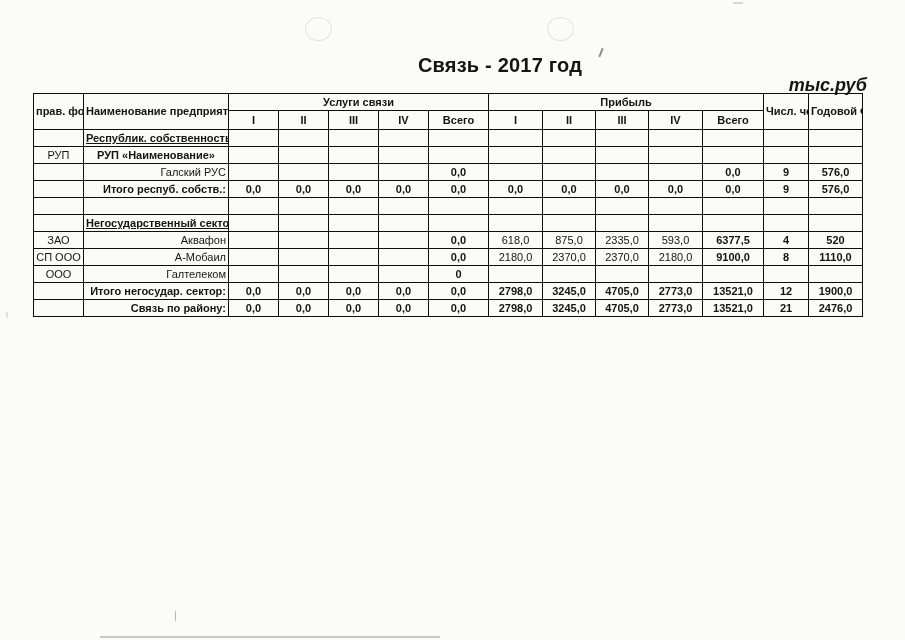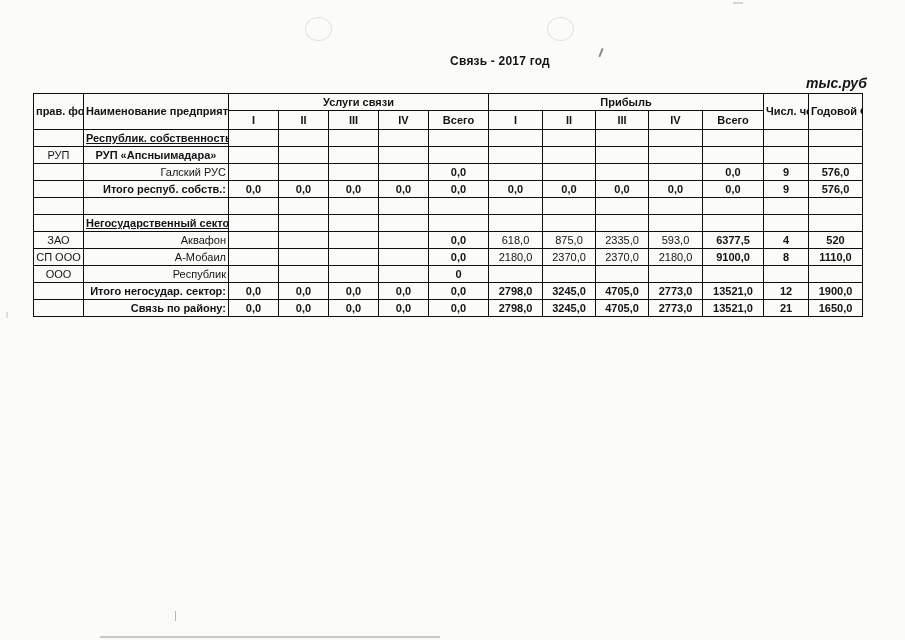--- a/index.html
+++ b/index.html
@@ -3,25 +3,25 @@
 <meta charset="utf-8">
 <style>
   html,body{margin:0;padding:0;}
   body{
     width:905px;height:640px;position:relative;overflow:hidden;
     background:#fbfbf9;
     font-family:"Liberation Sans",sans-serif;color:#141414;
   }
   .title{
     position:absolute;left:340px;top:54px;width:320px;
-    text-align:center;font-size:12px;font-weight:bold;letter-spacing:.2px;
+    text-align:center;font-size:20px;font-weight:bold;letter-spacing:.2px;
   }
   .units{
     position:absolute;right:38px;top:75px;
-    font-size:14px;font-style:italic;font-weight:600;
+    font-size:18px;font-style:italic;font-weight:600;
   }
   table.main{
     position:absolute;left:33px;top:93px;width:829px;
     border-collapse:collapse;table-layout:fixed;
   }
   table.main th,table.main td{
     border:1px solid #0d0d0d;
     font-size:11px;line-height:1.1;
     padding:0 2px;height:16px;
     text-align:center;vertical-align:middle;
@@ -120,21 +120,21 @@
         <td></td>
         <td></td>
         <td></td>
         <td></td>
         <td></td>
         <td></td>
         <td></td>
       </tr>
       <tr>
         <td>РУП</td>
-        <td class="b ctr">РУП «Апсныимадара»</td>
+        <td class="b ctr">РУП «Наименование»</td>
         <td></td>
         <td></td>
         <td></td>
         <td></td>
         <td></td>
         <td></td>
         <td></td>
         <td></td>
         <td></td>
         <td></td>
@@ -232,21 +232,21 @@
         <td>2180,0</td>
         <td>2370,0</td>
         <td>2370,0</td>
         <td>2180,0</td>
         <td class="b">9100,0</td>
         <td class="b">8</td>
         <td class="b">1110,0</td>
       </tr>
       <tr>
         <td>ООО</td>
-        <td>Республик</td>
+        <td>Галтелеком</td>
         <td></td>
         <td></td>
         <td></td>
         <td></td>
         <td class="b">0</td>
         <td></td>
         <td></td>
         <td></td>
         <td></td>
         <td></td>
@@ -276,16 +276,16 @@
         <td class="b">0,0</td>
         <td class="b">0,0</td>
         <td class="b">0,0</td>
         <td class="b">0,0</td>
         <td class="b">2798,0</td>
         <td class="b">3245,0</td>
         <td class="b">4705,0</td>
         <td class="b">2773,0</td>
         <td class="b">13521,0</td>
         <td class="b">21</td>
-        <td class="b">1650,0</td>
+        <td class="b">2476,0</td>
       </tr>
     </tbody>
 </table>
 
 </body></html>

